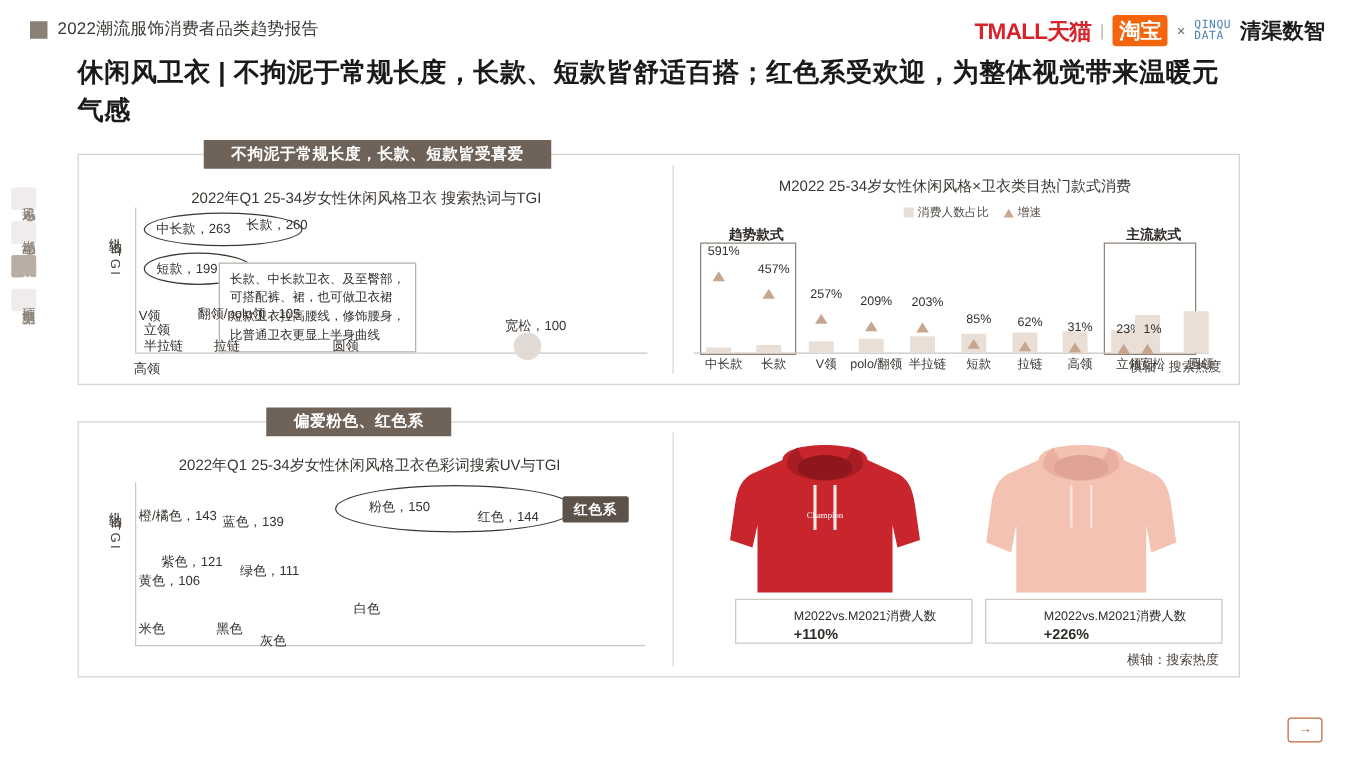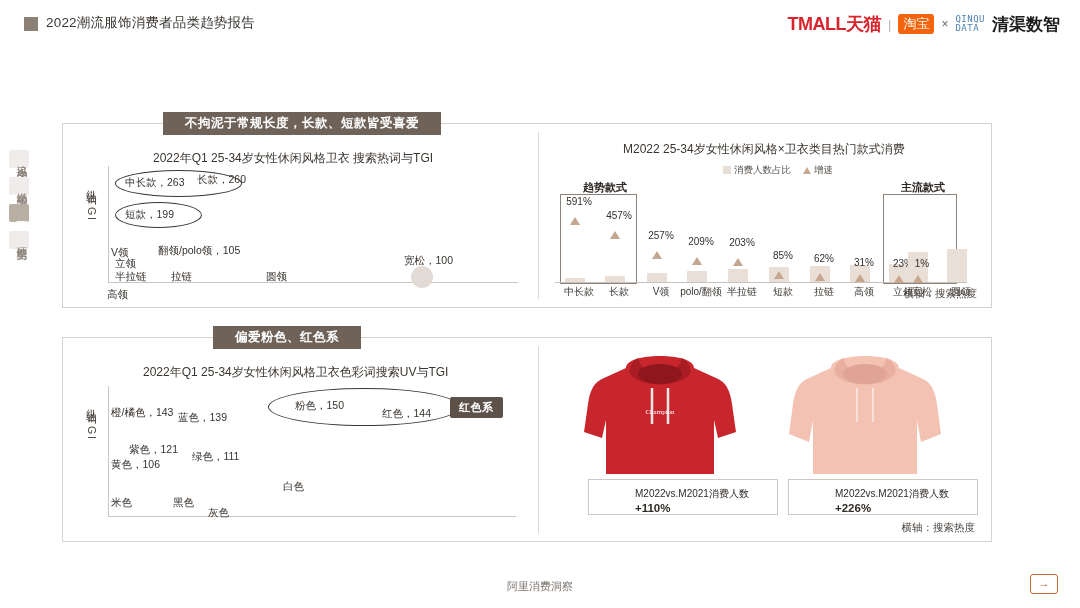--- a/index.html
+++ b/index.html
@@ -49,22 +49,22 @@
   .tmall {
     color: #d8232a;
     font-weight: bold;
     font-size: 18px;
     letter-spacing: -.5px;
   }
   .bsep { color: #b9b2ab; font-size: 13px; }
   .taobao {
     background: #f4640c;
     color: #fff;
-    font-weight: normal;
-    font-size: 13px;
+    font-weight: bold;
+    font-size: 17px;
     padding: 1px 5px;
     border-radius: 3px;
   }
   .xmark { color: #6f6760; font-size: 12px; }
   .qq-logo {
     color: #4a7fb5;
     font-size: 9px;
     line-height: 9px;
     font-family: "DejaVu Sans Mono", monospace;
     letter-spacing: .5px;
@@ -337,20 +337,21 @@
       <div class="taobao">淘宝</div>
       <div class="xmark">×</div>
       <div>
         <div class="qq-logo">QINQU</div>
         <div class="qq-logo">DATA</div>
       </div>
       <div class="qq-cn">清渠数智</div>
     </div>
   </div>
 
+  <div class="maintitle">休闲风卫衣 | 不拘泥于常规长度，长款、短款皆舒适百搭；红色系受欢迎，为整体视觉带来温暖元气感</div>
 
   <div class="vnav">
     <div class="vnav-item">追风少女</div>
     <div class="vnav-item">燃动少年</div>
     <div class="vnav-item active">格调丽人</div>
     <div class="vnav-item">硬糖型男</div>
   </div>
 
   <div class="panel" id="panel1">
     <div class="panel-tab" style="left:100px;">不拘泥于常规长度，长款、短款皆受喜爱</div>
@@ -363,20 +364,26 @@
     <div class="axis-line-h" style="left:45px; top:158px; width:410px;"></div>
     <div class="axis-label-x" style="right:14px; bottom:6px;">横轴：搜索热度</div>
 
     <div class="ellipse" style="left:52px; top:46px; width:125px; height:25px;"></div>
     <div class="ellipse" style="left:52px; top:78px; width:85px; height:24px;"></div>
 
     <div class="pt" style="left:62px; top:52px;">中长款，263</div>
     <div class="pt" style="left:134px; top:49px;">长款，260</div>
     <div class="pt" style="left:62px; top:84px;">短款，199</div>
 
+    <div class="callout" style="left:112px; top:86px;">
+      <div>长款、中长款卫衣、及至臀部，</div>
+      <div>可搭配裤、裙，也可做卫衣裙</div>
+      <div>短款卫衣拉高腰线，修饰腰身，</div>
+      <div>比普通卫衣更显上半身曲线</div>
+    </div>
 
     <div class="pt" style="left:48px; top:122px;">V领</div>
     <div class="pt" style="left:52px; top:133px;">立领</div>
     <div class="pt" style="left:95px; top:120px;">翻领/polo领，105</div>
     <div class="pt" style="left:52px; top:146px;">半拉链</div>
     <div class="pt" style="left:108px; top:146px;">拉链</div>
     <div class="pt" style="left:203px; top:146px;">圆领</div>
     <div class="pt" style="left:44px; top:164px;">高领</div>
     <div class="pt" style="left:341px; top:130px;">宽松，100</div>
     <div style="position:absolute;left:348px;top:142px;width:22px;height:22px;border-radius:50%;background:#e2dbd5;"></div>
@@ -499,16 +506,15 @@
       <b>+110%</b>
     </div>
 
     <div class="pill" style="left:740px; top:148px;">粉色</div>
     <div class="statbox" style="left:725px; top:141px; width:190px; height:36px;">
       <div>M2022vs.M2021消费人数</div>
       <b>+226%</b>
     </div>
   </div>
 
-  <div class="footer">阿里消费洞察</div>
   <div class="nextbtn">→</div>
 
 </div>
 
 </body></html>

